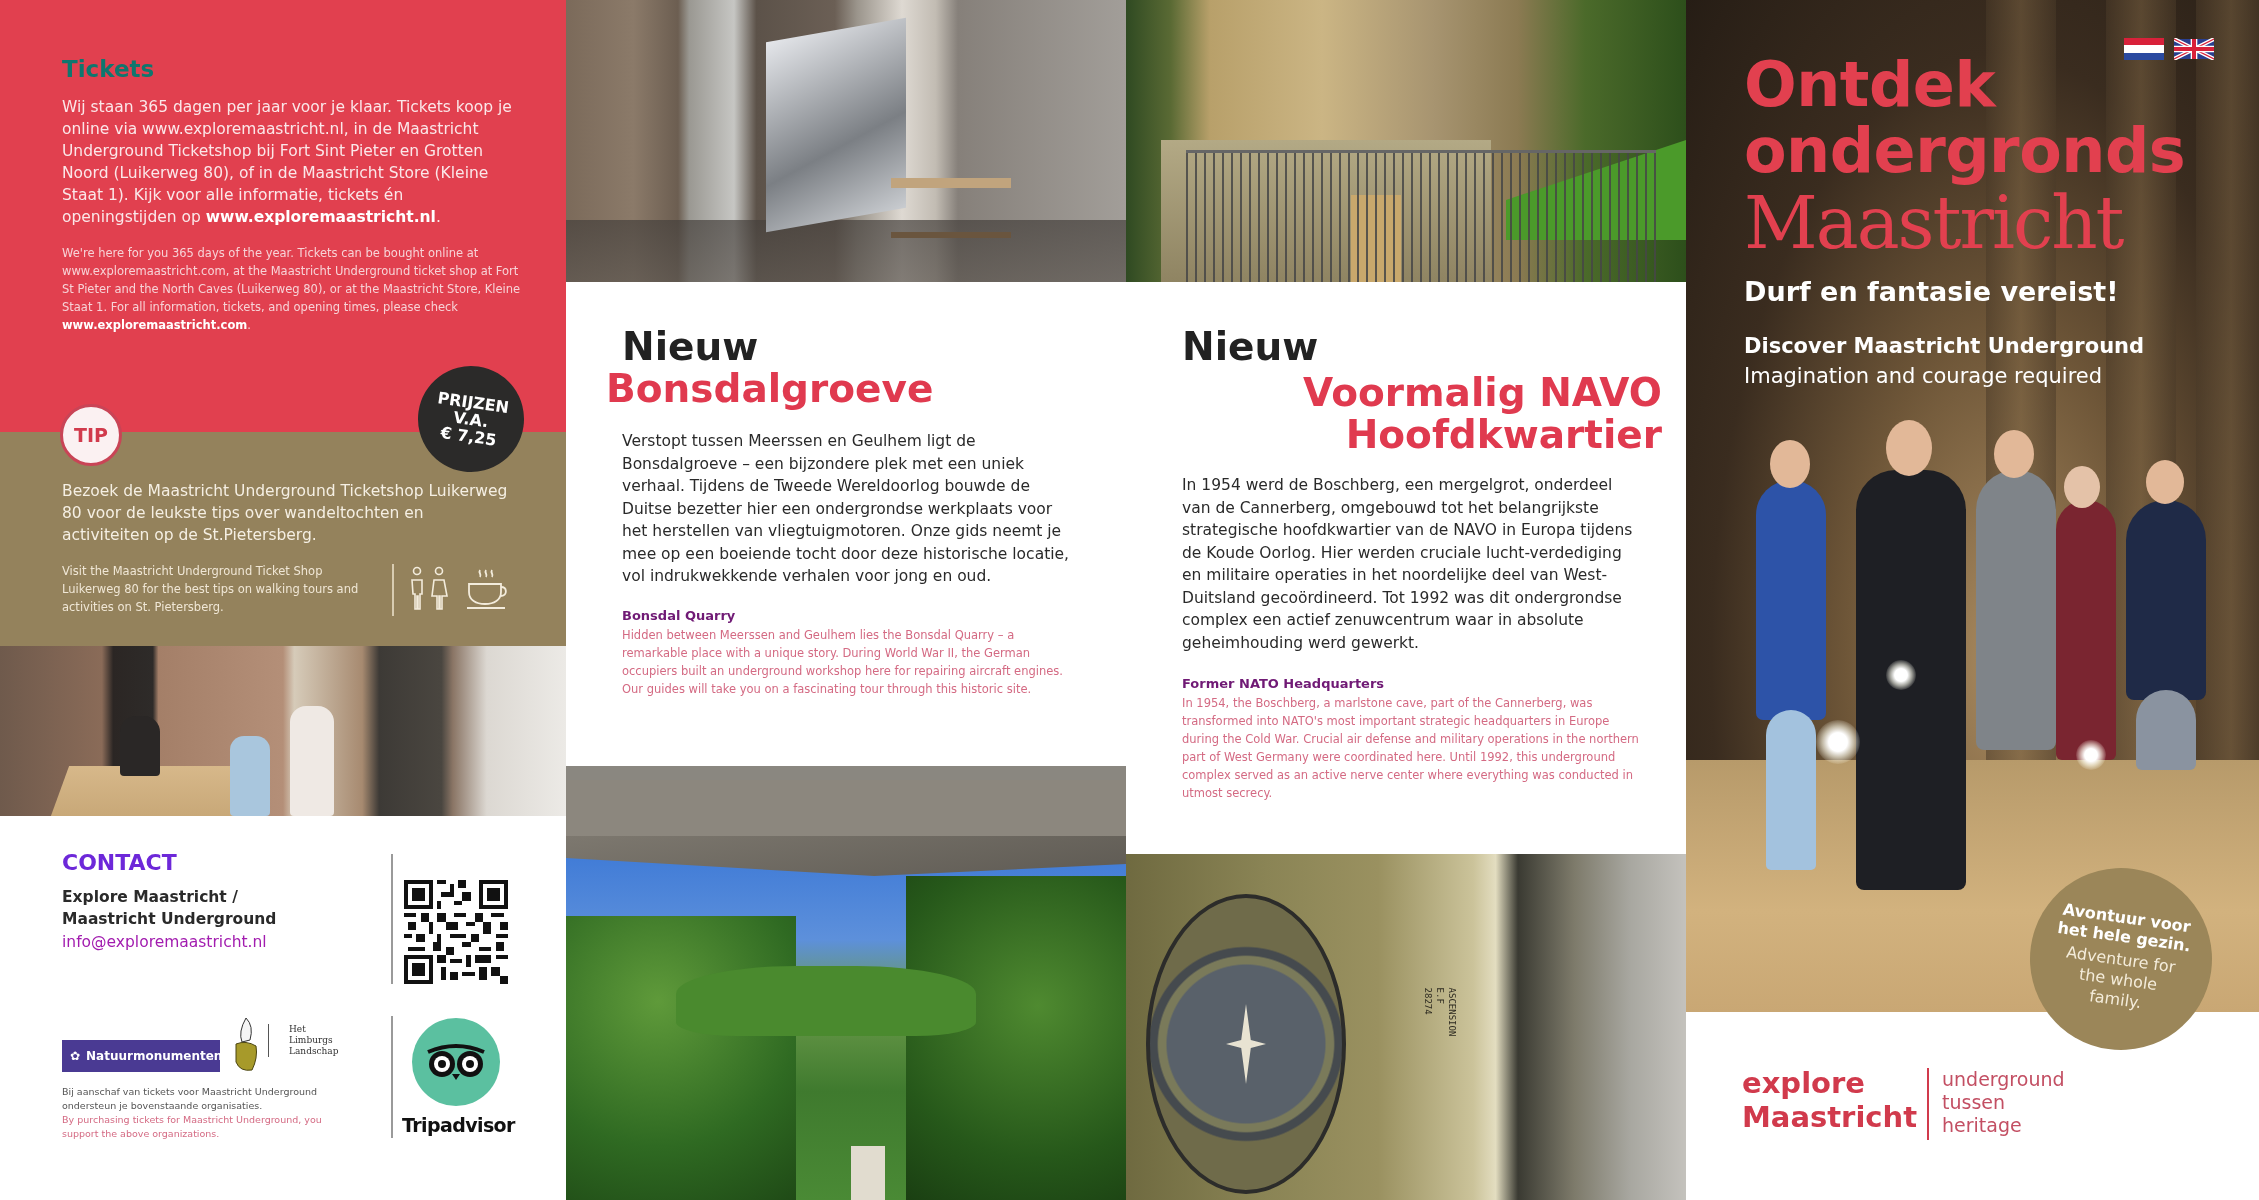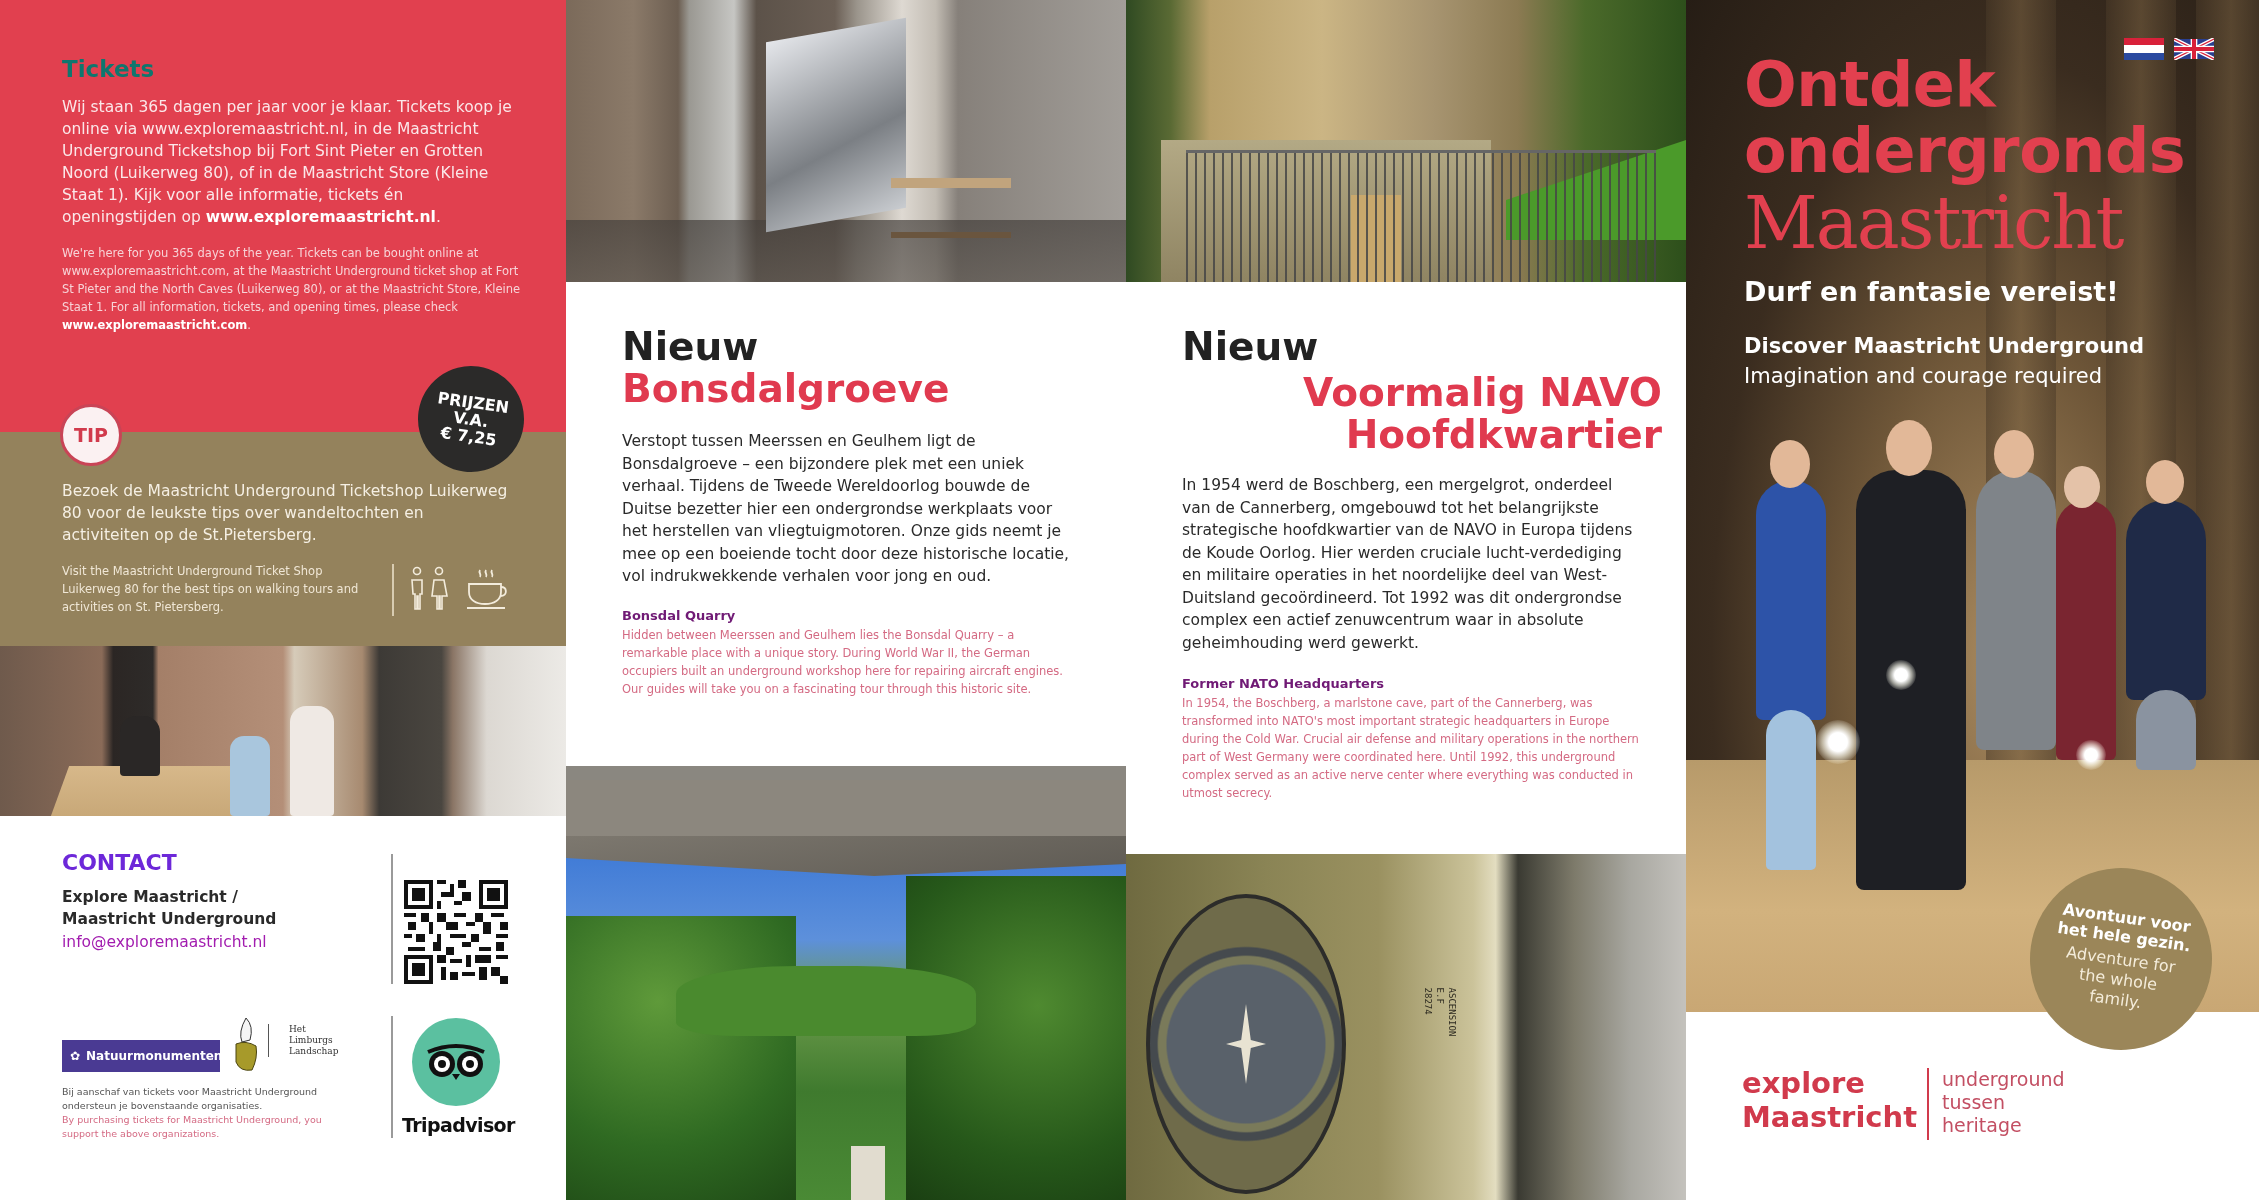--- a/index.html
+++ b/index.html
@@ -57,21 +57,21 @@
 
   .article { background: #fff; }
   .art-kicker { font-size: 39px; font-weight: bold; color: #222; line-height: 42px; }
   .art-title { font-size: 39px; font-weight: bold; color: #e03a4f; line-height: 42px; }
   .art-body { font-size: 15.5px; line-height: 22.5px; color: #2a2a2a; }
   .art-en-title { font-size: 13px; font-weight: bold; color: #701a75; }
   .art-en-body { font-size: 11.5px; line-height: 18px; color: #d46a83; }
 
   #art1 { left: 566px; top: 282px; width: 560px; height: 484px; }
   #art1 .art-kicker { position:absolute; left: 56px; top: 44px; }
-  #art1 .art-title { position:absolute; left: 56px; top: 86px; }
+  #art1 .art-title { position:absolute; left: 40px; top: 86px; }
   #art1 .art-body { position:absolute; left: 56px; top: 148px; width: 450px; }
   #art1 .art-en-title { position:absolute; left: 56px; top: 326px; }
   #art1 .art-en-body { position:absolute; left: 56px; top: 344px; width: 450px; }
 
   #p2-photo-bottom { left: 566px; top: 766px; width: 560px; height: 434px;
     background: linear-gradient(180deg, #8a8780 0%, #8a8780 10%, #3d79d6 18%, #5d90db 40%, #6a9a4a 55%, #3f7a2e 75%, #4a8a35 100%); }
   #p2-photo-bottom .beam1 { position:absolute; left: 0; top: 14px; width: 560px; height: 60px; background: #8c877e; }
   #p2-photo-bottom .beam2 { position:absolute; left: 0; top: 70px; width: 560px; height: 40px; background: linear-gradient(170deg,#7d786f,#5e5a53); clip-path: polygon(0 0,100% 0,100% 70%,55% 100%,0 55%); }
   #p2-photo-bottom .vine-left { position:absolute; left: 0; top: 150px; width: 230px; height: 284px; background: radial-gradient(circle at 40% 30%, #5f9a3a, #2f6a22 60%, #1f4a16); }
   #p2-photo-bottom .vine-right { position:absolute; left: 340px; top: 110px; width: 220px; height: 324px; background: radial-gradient(circle at 60% 40%, #4f8a30, #26581a 65%, #1a3f12); }

